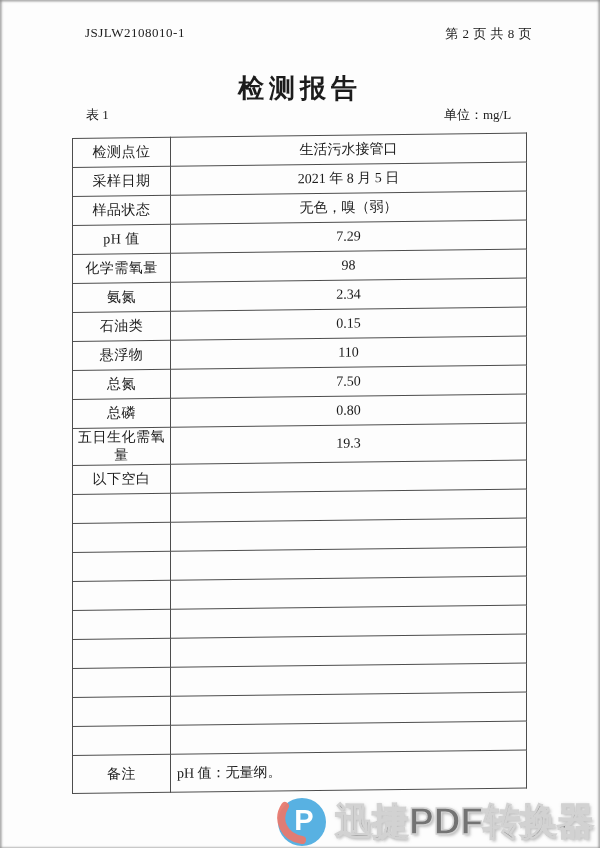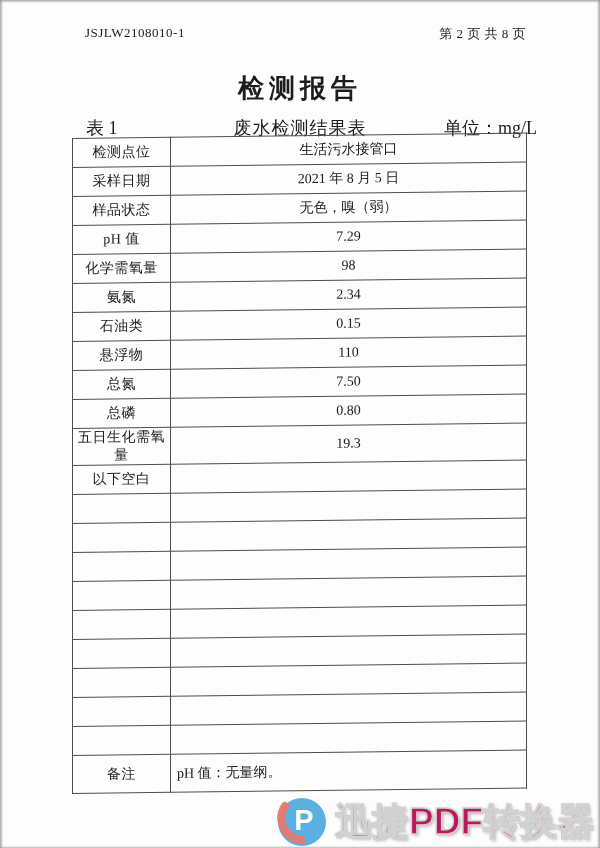--- a/index.html
+++ b/index.html
@@ -10,29 +10,29 @@
     font-family:"Liberation Serif","DejaVu Serif",serif;
     color:#1c1c1c;
     overflow:hidden;
     box-shadow:
       inset 2px 0 2px rgba(110,110,110,.45),
       inset -2px 0 2px rgba(110,110,110,.45),
       inset 0 2px 2px rgba(110,110,110,.35),
       inset 0 -1px 2px rgba(140,140,140,.3);
   }
   .doc-header{
-    position:absolute;top:25px;left:85px;right:74px;
+    position:absolute;top:25px;left:85px;right:68px;
     display:flex;justify-content:space-between;
     font-size:13px;letter-spacing:.5px;
   }
   .doc-title{
     position:absolute;top:71px;left:0;width:100%;
     text-align:center;font-size:26px;font-weight:600;letter-spacing:5px;
   }
-  .caption{position:absolute;top:116px;left:0;width:100%;height:22px;font-size:18px;}
+  .caption{position:absolute;top:106px;left:0;width:100%;height:22px;font-size:13px;}
   .caption .tno{position:absolute;left:86px;}
   .caption .ttitle{position:absolute;left:0;width:100%;text-align:center;letter-spacing:1px;}
   .caption .tunit{position:absolute;left:444px;font-family:Liberation Serif, serif;}
   .results-table{
     position:absolute;top:138px;left:72px;width:455px;
     border-collapse:collapse;
     transform:skewY(-0.7deg);
     transform-origin:0 0;
     font-size:14px;
   }
@@ -46,42 +46,41 @@
   td.label-cell{width:97px;text-align:center;letter-spacing:.5px;}
   td.value-cell{text-align:center;}
   td.remark-value{text-align:left;padding-left:6px;}
   .watermark{
     position:absolute;right:6px;bottom:1px;
     display:flex;align-items:center;gap:8px;
   }
   .wm-text{
     font-family:"Liberation Sans","DejaVu Sans",sans-serif;
     font-weight:bold;font-size:37px;letter-spacing:0px;
-    color:#be185d;
+    color:#737373;
     -webkit-text-stroke:1.3px #d2d2d2;
     text-shadow:2px 2px 3px rgba(150,150,150,.55),0 0 3px rgba(170,170,170,.5);
     white-space:nowrap;
   }
   .wm-logo{display:block;}
 </style>
 </head>
 <body>
 
 <div class="page" data-name="document-page">
 
   <div class="doc-header" data-name="page-header">
     <span data-name="report-number">JSJLW2108010-1</span>
     <span data-name="page-indicator">第 2 页 共 8 页</span>
   </div>
 
   <div class="doc-title" data-name="page-title">检测报告</div>
 
   <div class="caption" data-name="table-caption">
     <span class="tno" data-name="table-number">表 1</span>
-    <span class="ttitle" data-name="table-title">废水检测结果表</span>
     <span class="tunit" data-name="unit-label">单位：mg/L</span>
   </div>
 
   <table class="results-table" data-name="results-table">
     <tbody data-name="results-table-body">
         <tr data-name="data-row">
           <td class="label-cell" data-name="parameter-label-cell">检测点位</td>
           <td class="value-cell" data-name="parameter-value-cell">生活污水接管口</td>
         </tr>
         <tr data-name="data-row">

